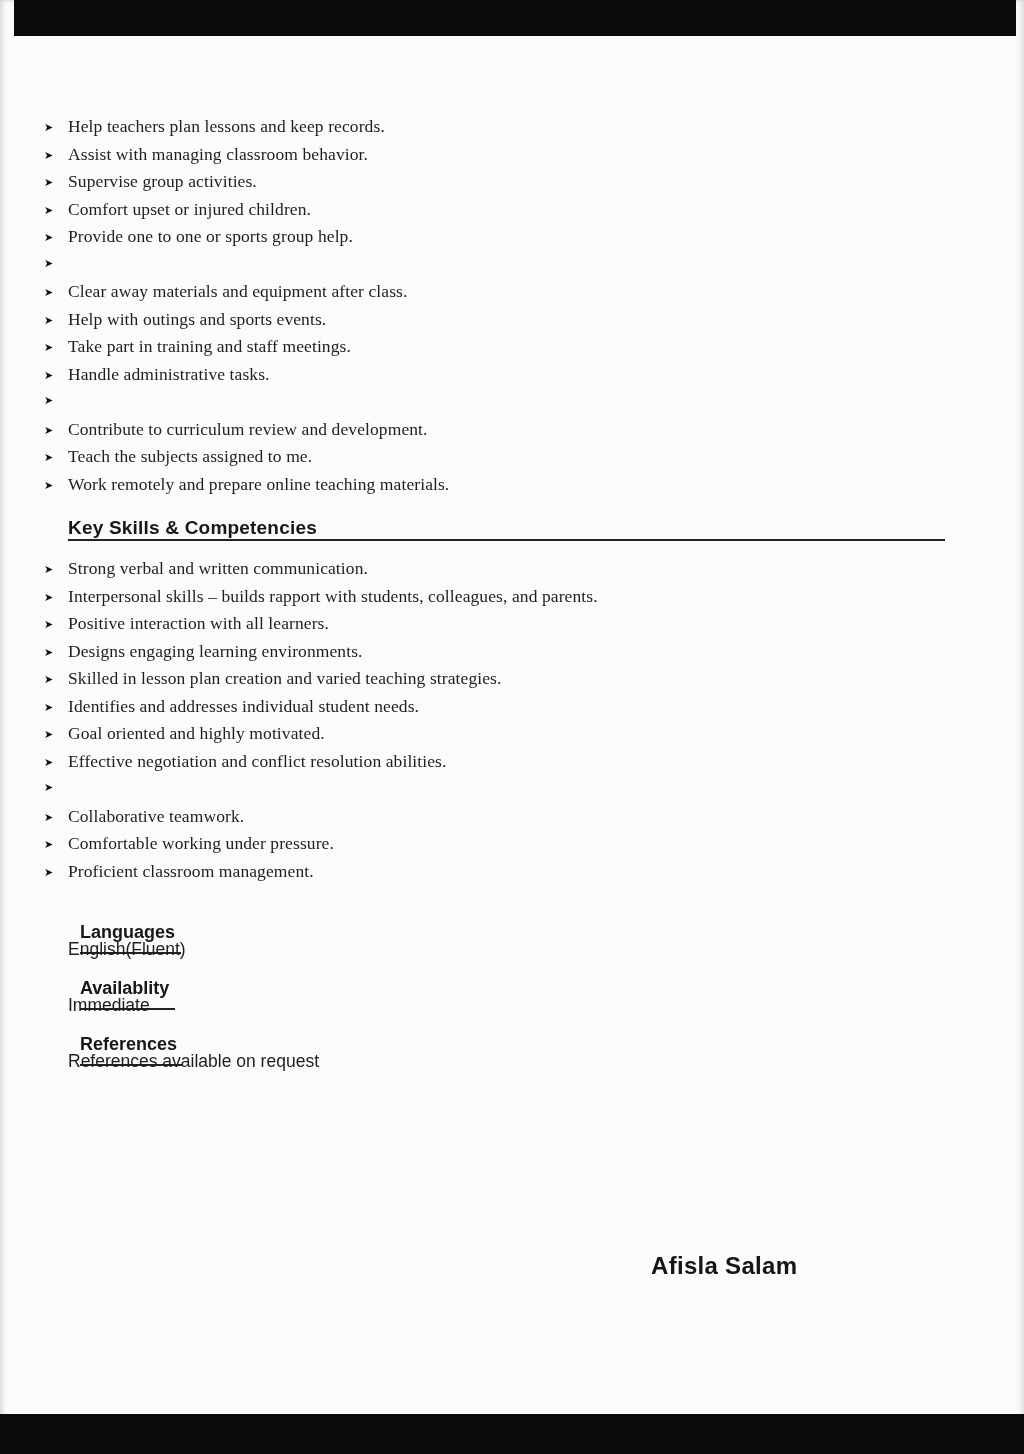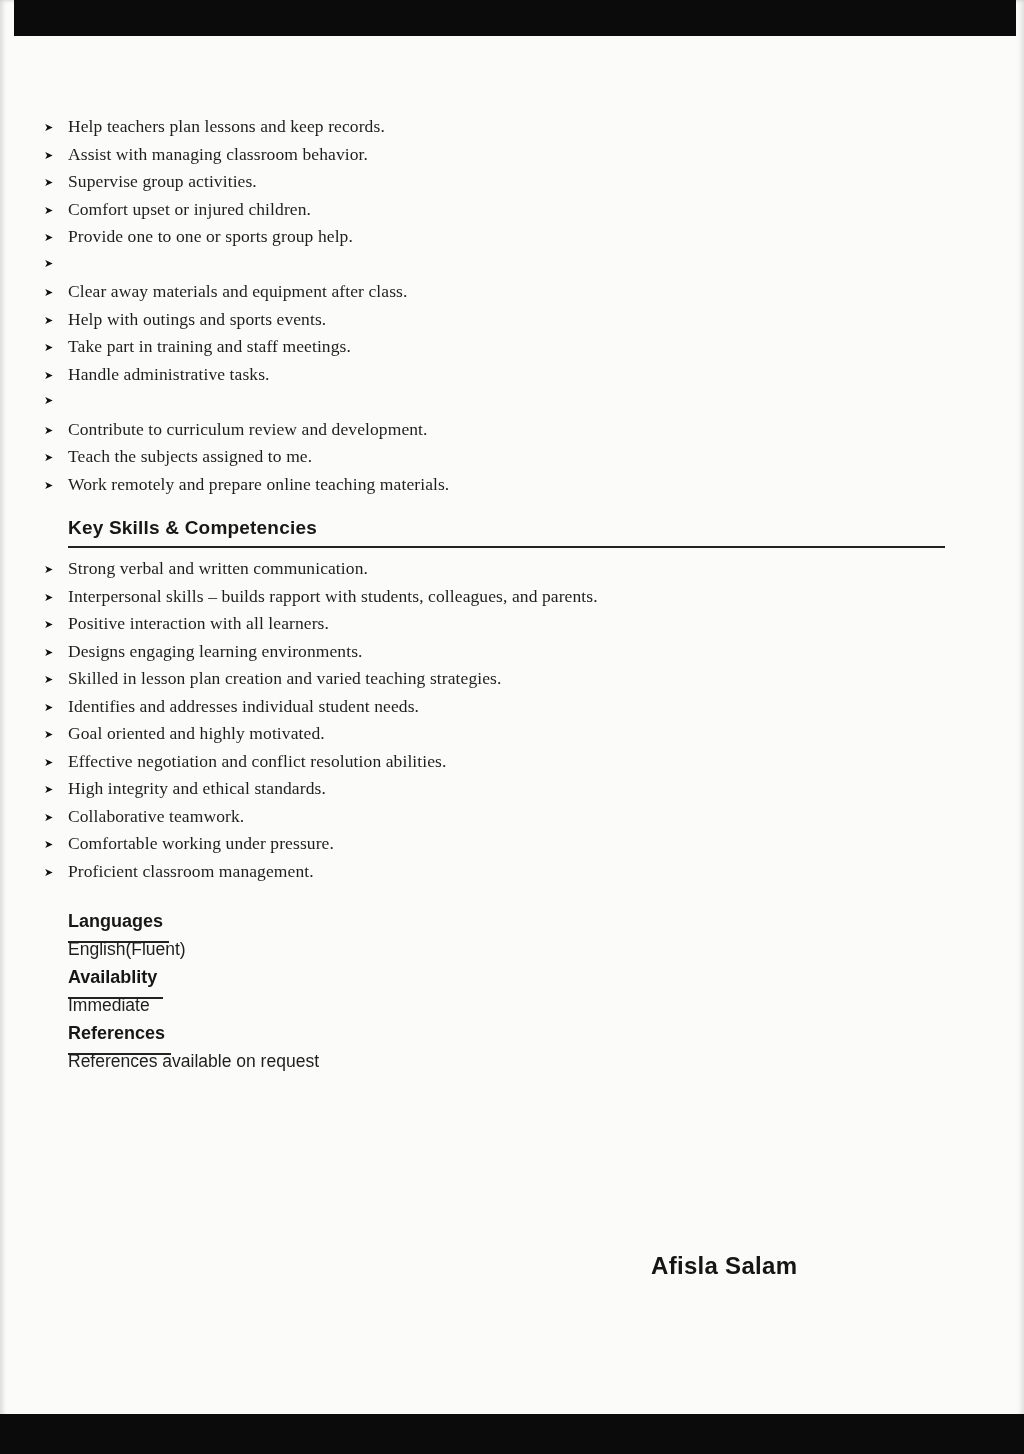--- a/index.html
+++ b/index.html
@@ -31,34 +31,33 @@
   }
   .marker {
     flex:0 0 24px;
     font-size:11px; color:#111;
     transform:translateY(-1px);
   }
   .btext { white-space:nowrap;font-family:Liberation Serif, serif; }
   .skills-heading-wrap {
     position:absolute; left:68px; top:517px; width:877px;
     border-bottom:2.5px solid #222;
-    padding-bottom:7px;
   }
   .skills-heading {
     font-size:19px; font-weight:bold; letter-spacing:.2px; color:#171717;
   }
   .info-block {
     position:absolute; left:68px; top:907px; font-size:17.5px;
   }
   .info-heading {
     display:inline-block;
     font-size:18px; font-weight:bold; color:#171717;
     border-bottom:2.5px solid #222;
     padding:0 6px 7px 0;
-    margin:0;
+    margin:12px;
     line-height:26px;
   }
   .info-line { height:28px; line-height:28px; }
   .signature {
     position:absolute; left:651px; top:1252px;
     font-size:24px; font-weight:bold; color:#151515;
     letter-spacing:.3px;
   }
 </style>
 </head>
@@ -157,21 +156,20 @@
     <div class="bullet">
         <span class="marker">➤</span>
         <span class="btext">Goal oriented and highly motivated.</span>
       </div>
     <div class="bullet">
         <span class="marker">➤</span>
         <span class="btext">Effective negotiation and conflict resolution abilities.</span>
       </div>
     <div class="bullet">
         <span class="marker">➤</span>
-        <span class="btext">High integrity and ethical standards.</span>
       </div>
     <div class="bullet">
         <span class="marker">➤</span>
         <span class="btext">Collaborative teamwork.</span>
       </div>
     <div class="bullet">
         <span class="marker">➤</span>
         <span class="btext">Comfortable working under pressure.</span>
       </div>
     <div class="bullet">

